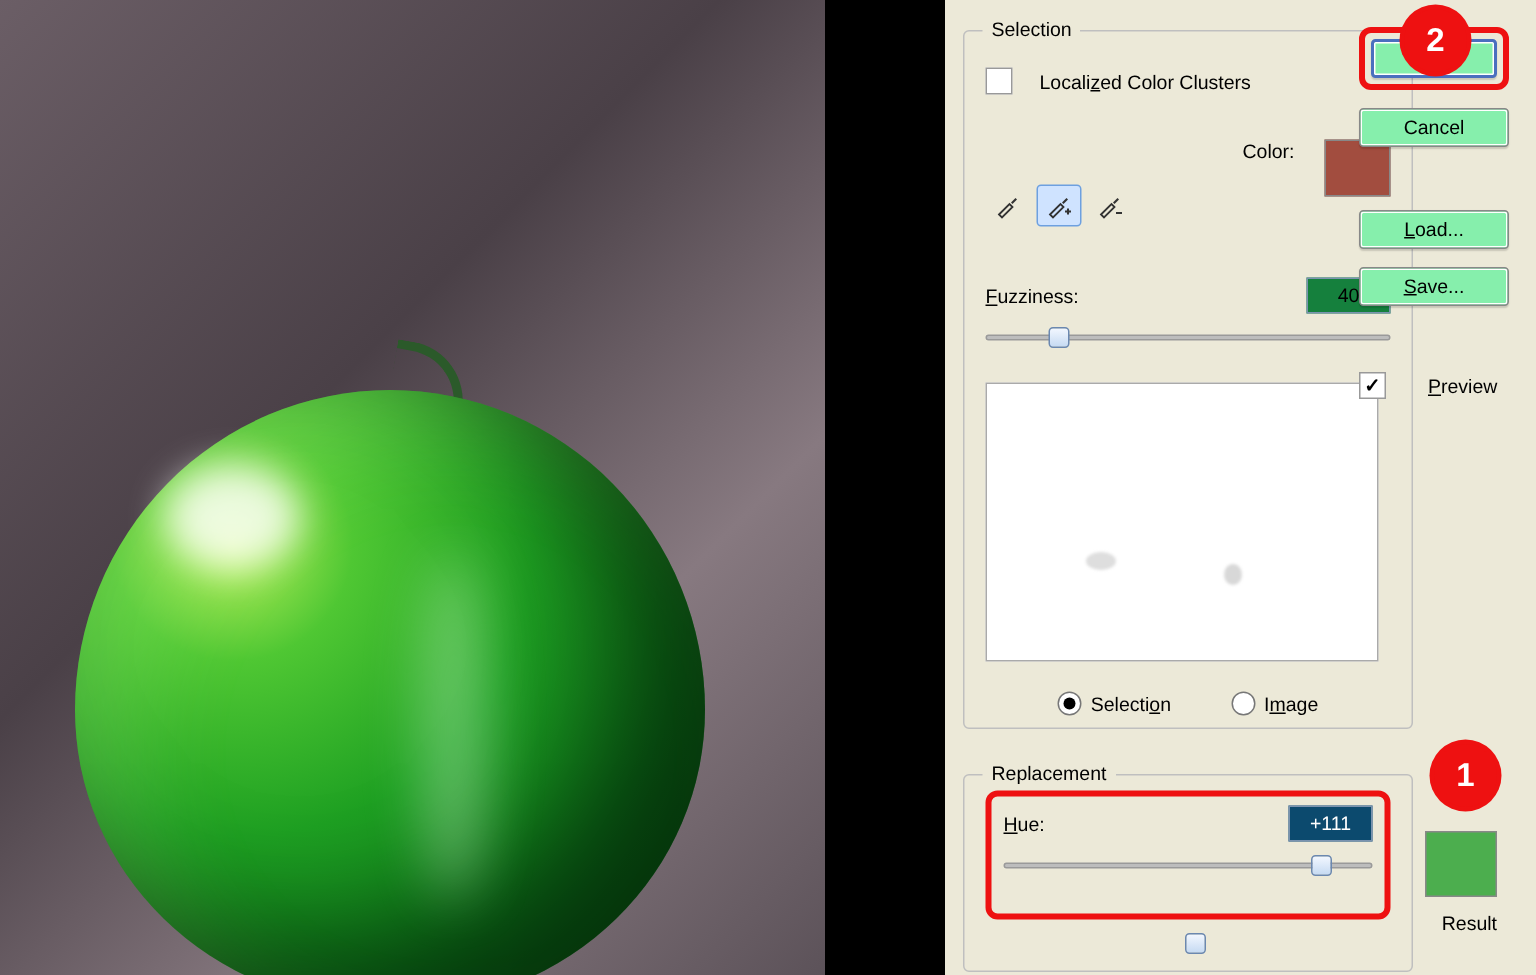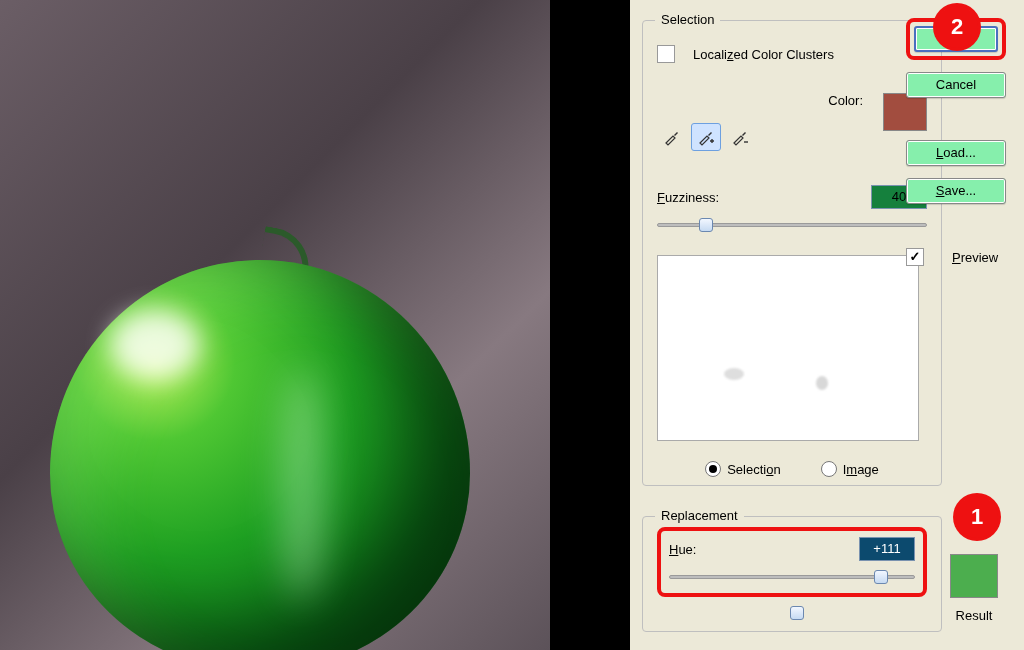--- a/index.html
+++ b/index.html
@@ -37,22 +37,22 @@
 .radio.checked::after { content: ""; width: 8px; height: 8px; background: #000; border-radius: 50%; }
 .rlabel { display: inline-flex; align-items: center; }
 .buttons { position: absolute; right: 18px; top: 20px; width: 100px; display: flex; flex-direction: column; gap: 12px; }
 .btn { height: 26px; background: #86efac; border: 1px solid #888; border-radius: 3px; box-shadow: inset 0 0 0 1px #fff, 0 1px 1px rgba(0,0,0,0.15); text-align: center; line-height: 24px; }
 .btn.ok { border: 2px solid #4a6fbf; }
 .ok-wrap { padding: 4px; border: 4px solid #e11; border-radius: 8px; margin-top: -2px; }
 .prev-row { display: flex; align-items: center; margin-top: 32px; gap: 20px; }
 .badge { position: absolute; width: 42px; height: 42px; background: #e11; border-radius: 50%; display: flex; align-items: center; justify-content: center; color: #fff; font-size: 22px; font-weight: bold; box-shadow: 0 0 0 3px #e11; }
 .badge.b1 { right: 26px; top: 496px; }
 .badge.b2 { right: 46px; top: 6px; }
-.hue-highlight { border: 4px solid #e11; border-radius: 8px; padding: 6px 8px 8px; margin-top: -4px; }
-.result-box { position: absolute; right: 26px; top: 554px; width: 48px; text-align: center; }
+.hue-highlight { border: 4px solid #e11; border-radius: 8px; padding: 6px 8px 24px; margin-top: -4px; }
+.result-box { position: absolute; right: 26px; top: 554px; width: 48px; text-align: right; }
 .result-swatch { width: 48px; height: 44px; background: #4cae4e; border: 1px solid #888; margin-bottom: 10px; }
 .und { text-decoration: underline; }
 </style>
 </head>
 <body>
 
 <div class="preview-img">
   <div class="stem"></div>
   <div class="apple"></div>
 </div>

